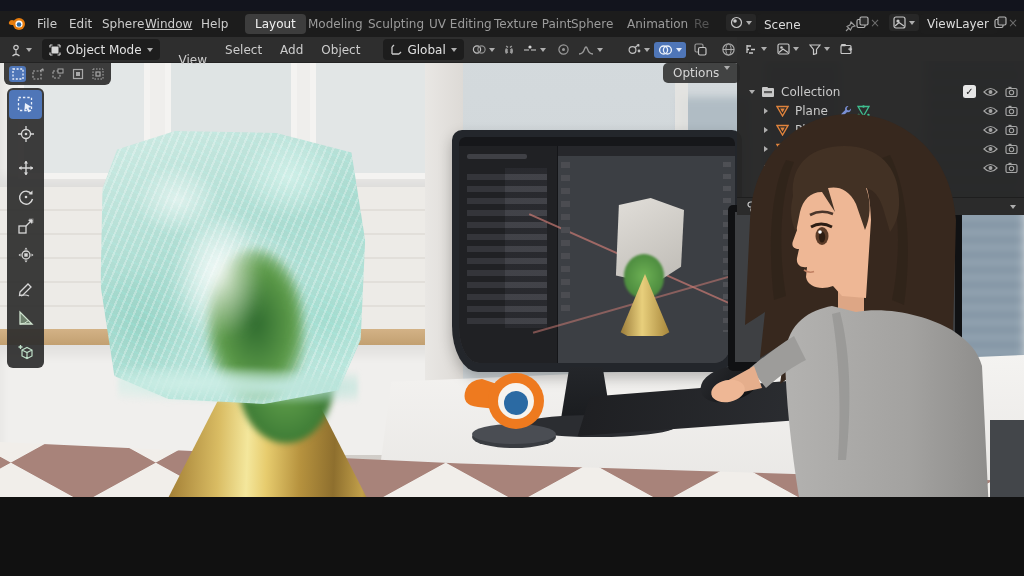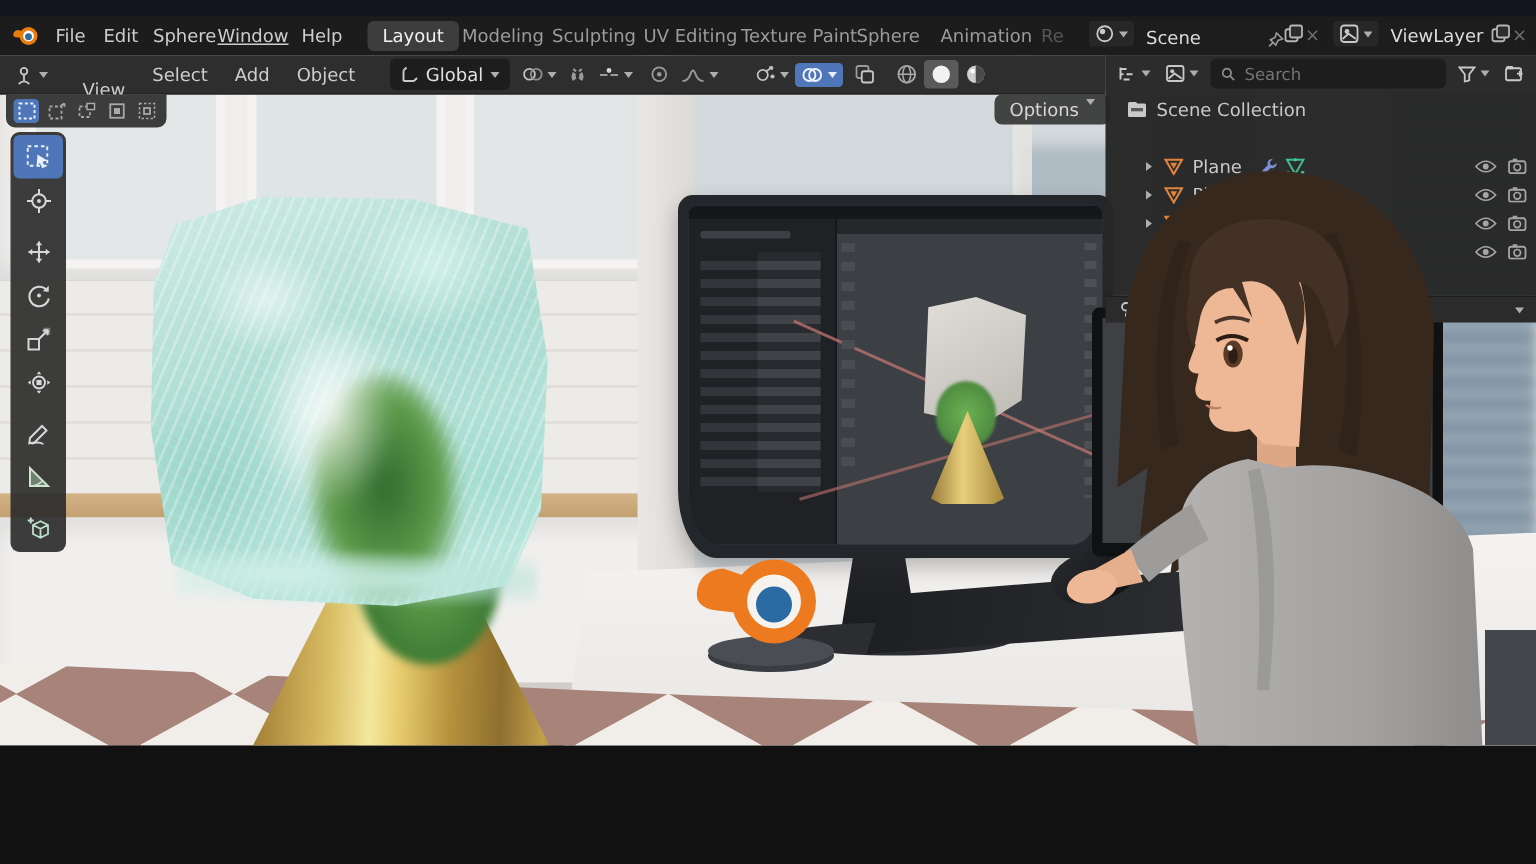--- a/index.html
+++ b/index.html
@@ -236,20 +236,28 @@
   </div>
 
   <div id="vpheader" class="ab">
     <span class="ibtn" style="margin-left:5px;">
       <svg width="14" height="14" viewBox="0 0 14 14">
           <circle cx="7" cy="4.5" r="2.2" fill="none" stroke="#c9c9c9" stroke-width="1.2"></circle>
           <path d="M7 7 L7 11 M3.5 13 Q7 9.5 10.5 13" stroke="#c9c9c9" stroke-width="1.2" fill="none"></path>
         </svg>
         <span class="chev"></span>
     </span>
+    <span class="field" style="margin-left:6px;height:17px;">
+      <svg width="12" height="12" viewBox="0 0 12 12">
+          <rect x="2.5" y="2.5" width="7" height="7" fill="#d6d6d6"></rect>
+          <path d="M1 1 L3.5 1 M1 1 L1 3.5 M11 1 L8.5 1 M11 1 L11 3.5 M1 11 L3.5 11 M1 11 L1 8.5 M11 11 L8.5 11 M11 11 L11 8.5" stroke="#d6d6d6" stroke-width="1.2"></path>
+        </svg>
+      <span class="txt" style="color:#e0e0e0;">Object Mode</span>
+      <span class="chev"></span>
+    </span>
     <span class="menu-item" style="margin-left:10px;margin-top:21px;">View</span>
     <span class="menu-item">Select</span>
     <span class="menu-item">Add</span>
     <span class="menu-item">Object</span>
 
     <span class="field" style="margin-left:14px;height:17px;">
       <svg width="12" height="12" viewBox="0 0 12 12">
           <path d="M2 10 L2 3 M2 10 L9 10 M2 3 L4 1 M9 10 L11 8" stroke="#c9c9c9" stroke-width="1.3" fill="none"></path>
         </svg>
       <span class="txt" style="color:#e0e0e0;">Global</span>
@@ -426,29 +434,42 @@
     <div class="tsep"></div>
     <div class="tool">
       <svg width="18" height="18" viewBox="0 0 18 18">
           <path d="M5 7 L10 4.5 L15 7 L15 13 L10 15.5 L5 13 Z M5 7 L10 9.5 L15 7 M10 9.5 L10 15.5" fill="none" stroke="#bfe0c9" stroke-width="1.2"></path>
           <path d="M3.5 2 L3.5 6 M1.5 4 L5.5 4" stroke="#bfe0c9" stroke-width="1.3"></path>
         </svg>
     </div>
   </div>
 
   <div id="outliner" class="ab">
-    <div class="orow" style="top:26px;">
-      <span style="margin-left:14px;">
+    <div class="orow" style="top:45px;">
+      <span class="chev" style="margin-left:12px;"></span>
+      <span style="margin-left:6px;">
           <svg width="14" height="12" viewBox="0 0 14 12">
             <rect x="1" y="2" width="12" height="9" rx="1" fill="#c9c9c9"></rect>
             <rect x="3" y="5" width="8" height="2.2" fill="#5a5a5a"></rect>
             <rect x="1" y="1" width="6" height="2.4" rx="1" fill="#c9c9c9"></rect>
           </svg>
         </span>
-      <span class="rlab">Scene Collection</span>
+      <span class="rlab">Collection</span>
+      <span class="rights">
+        <span style="width:13px;height:13px;background:#e6e6e6;border-radius:2.5px;color:#222;font-size:10px;line-height:13px;text-align:center;font-weight:bold;">✓</span>
+        <svg width="15" height="10" viewBox="0 0 16 10">
+            <path d="M1 5 Q8 -2.5 15 5 Q8 12.5 1 5 Z" fill="none" stroke="#a5a5a5" stroke-width="1.2"></path>
+            <circle cx="8" cy="5" r="2.1" fill="#a5a5a5"></circle>
+          </svg>
+        <svg width="13" height="11" viewBox="0 0 13 11">
+            <rect x="1" y="2.5" width="11" height="8" rx="1.5" fill="none" stroke="#a5a5a5" stroke-width="1.2"></rect>
+            <circle cx="6.5" cy="6.5" r="2.2" fill="none" stroke="#a5a5a5" stroke-width="1.1"></circle>
+            <rect x="3.5" y="0.8" width="3" height="2" fill="#a5a5a5"></rect>
+          </svg>
+      </span>
     </div>
     <div class="orow" style="top:64px;">
       <span class="chev" style="margin-left:26px;transform:rotate(-90deg);"></span>
       <span style="margin-left:7px;">
           <svg width="13" height="12" viewBox="0 0 13 12">
             <path d="M6.5 11 L1 1.5 L12 1.5 Z" fill="none" stroke="#e0833c" stroke-width="1.4"></path>
             <path d="M6.5 7.5 L4.2 3.5 L8.8 3.5 Z" fill="#e0833c"></path>
           </svg>
         </span>
       <span class="rlab">Plane</span>
@@ -549,27 +570,20 @@
         </svg>
         <span class="chev"></span>
     </span>
     <span class="ibtn" style="padding:1px 2px;">
       <svg width="13" height="12" viewBox="0 0 13 12">
           <rect x="1" y="1" width="11" height="10" rx="1.5" fill="none" stroke="#c9c9c9" stroke-width="1.2"></rect>
           <circle cx="4.5" cy="4.5" r="1.3" fill="#c9c9c9"></circle>
           <path d="M2 9.5 L6 6 L11 9.5" stroke="#c9c9c9" stroke-width="1.2" fill="none"></path>
         </svg>
         <span class="chev"></span>
-    </span>
-    <span class="field" style="flex:1;height:16px;gap:4px;">
-      <svg width="11" height="11" viewBox="0 0 11 11">
-          <circle cx="4.5" cy="4.5" r="3.2" fill="none" stroke="#8c8c8c" stroke-width="1.3"></circle>
-          <path d="M7 7 L10 10" stroke="#8c8c8c" stroke-width="1.3"></path>
-        </svg>
-      <input style="background: transparent; border: none; outline: none; color: rgb(221, 221, 221); font-size: 11px; width: 100%; font-family: inherit;" placeholder="Search">
     </span>
     <span class="ibtn" style="padding:1px 2px;">
       <svg width="12" height="11" viewBox="0 0 12 11">
           <path d="M1 1 L11 1 L7.5 5.5 L7.5 9.5 L4.5 10.5 L4.5 5.5 Z" fill="none" stroke="#c9c9c9" stroke-width="1.2"></path>
         </svg>
         <span class="chev"></span>
     </span>
     <span class="ibtn" style="padding:1px 2px;">
       <svg width="13" height="12" viewBox="0 0 13 12">
           <rect x="1" y="2.5" width="10" height="8" rx="1" fill="none" stroke="#c9c9c9" stroke-width="1.2"></rect>

